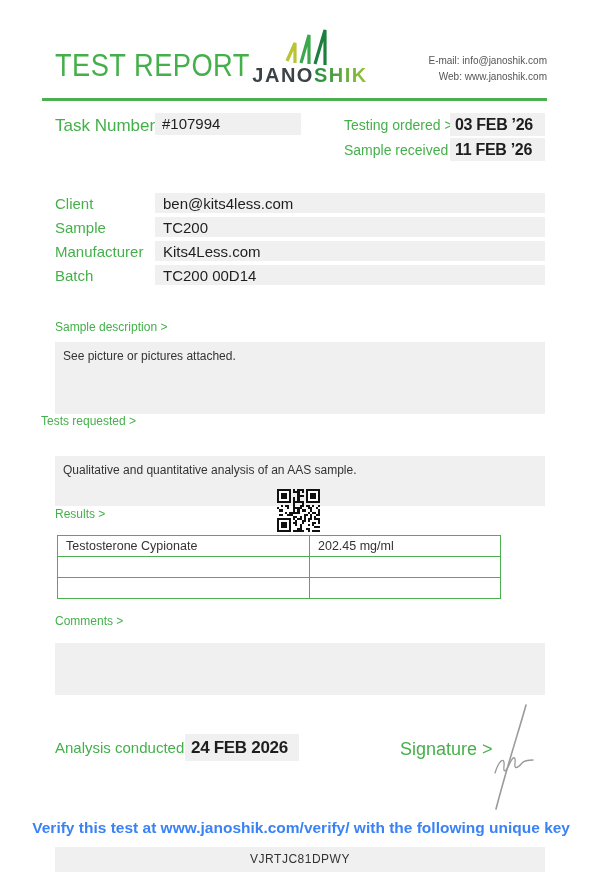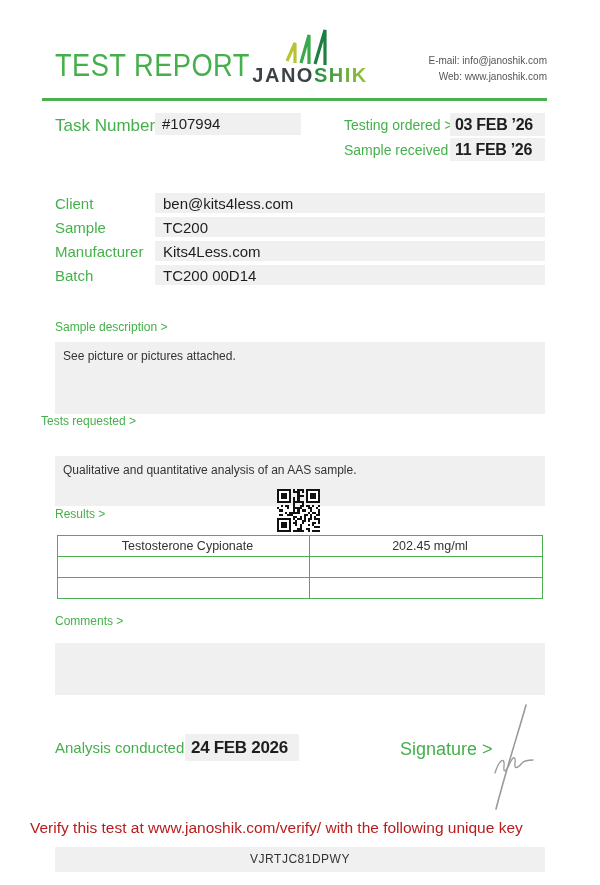--- a/index.html
+++ b/index.html
@@ -40,35 +40,35 @@
   
   .sec-label{color:#45B04B;font-size:12px;}
   .sdesc-label{left:55px;top:320px;}
   .sdesc-box{left:55px;top:342px;width:490px;height:72px;font-size:12px;padding:7px 8px;box-sizing:border-box;color:#333;}
   .treq-label{left:41px;top:414px;}
   .treq-box{left:55px;top:437px;width:490px;height:50px;font-size:12px;padding:7px 8px;box-sizing:border-box;color:#333;margin-top:19px;}
 
   
   .qr{left:277px;top:489px;}
   .res-label{left:55px;top:507px;}
-  table.results{position:absolute;left:57px;top:535px;width:486px;border-collapse:collapse;text-align:center;}
+  table.results{position:absolute;left:57px;top:535px;width:444px;border-collapse:collapse;}
   table.results td{border:1.5px solid #4CAF50;height:20px;font-size:12.5px;color:#333;padding:0 0 0 8px;}
   td.c0{width:243px;}
 
   
   .com-label{left:55px;top:614px;}
   .com-box{left:55px;top:643px;width:490px;height:52px;font-size:12px;padding:7px 8px;box-sizing:border-box;color:#333;}
 
   
   .ana-label{left:55px;top:739px;font-size:15px;}
   .ana-box{left:185px;top:734px;width:114px;height:27px;font-size:17px;line-height:27px;font-weight:bold;
            letter-spacing:-.3px;padding-left:6px;box-sizing:border-box;}
   .sig-label{left:400px;top:739px;font-size:18px;}
   .sig{left:482px;top:701px;}
-  .verify{left:30px;top:819px;width:540px;text-align:left;color:#b91c1c;font-size:15.5px;}
+  .verify{left:30px;top:819px;width:540px;text-align:right;color:#3b82f6;font-size:15.5px;font-weight:bold;}
   .key-box{left:55px;top:847px;width:490px;height:25px;line-height:25px;text-align:center;
            font-size:12px;color:#333;letter-spacing:.5px;}
 </style>
 </head>
 <body>
 
 <div class="page">
 
   <div class="abs title">TEST REPORT</div>
 

